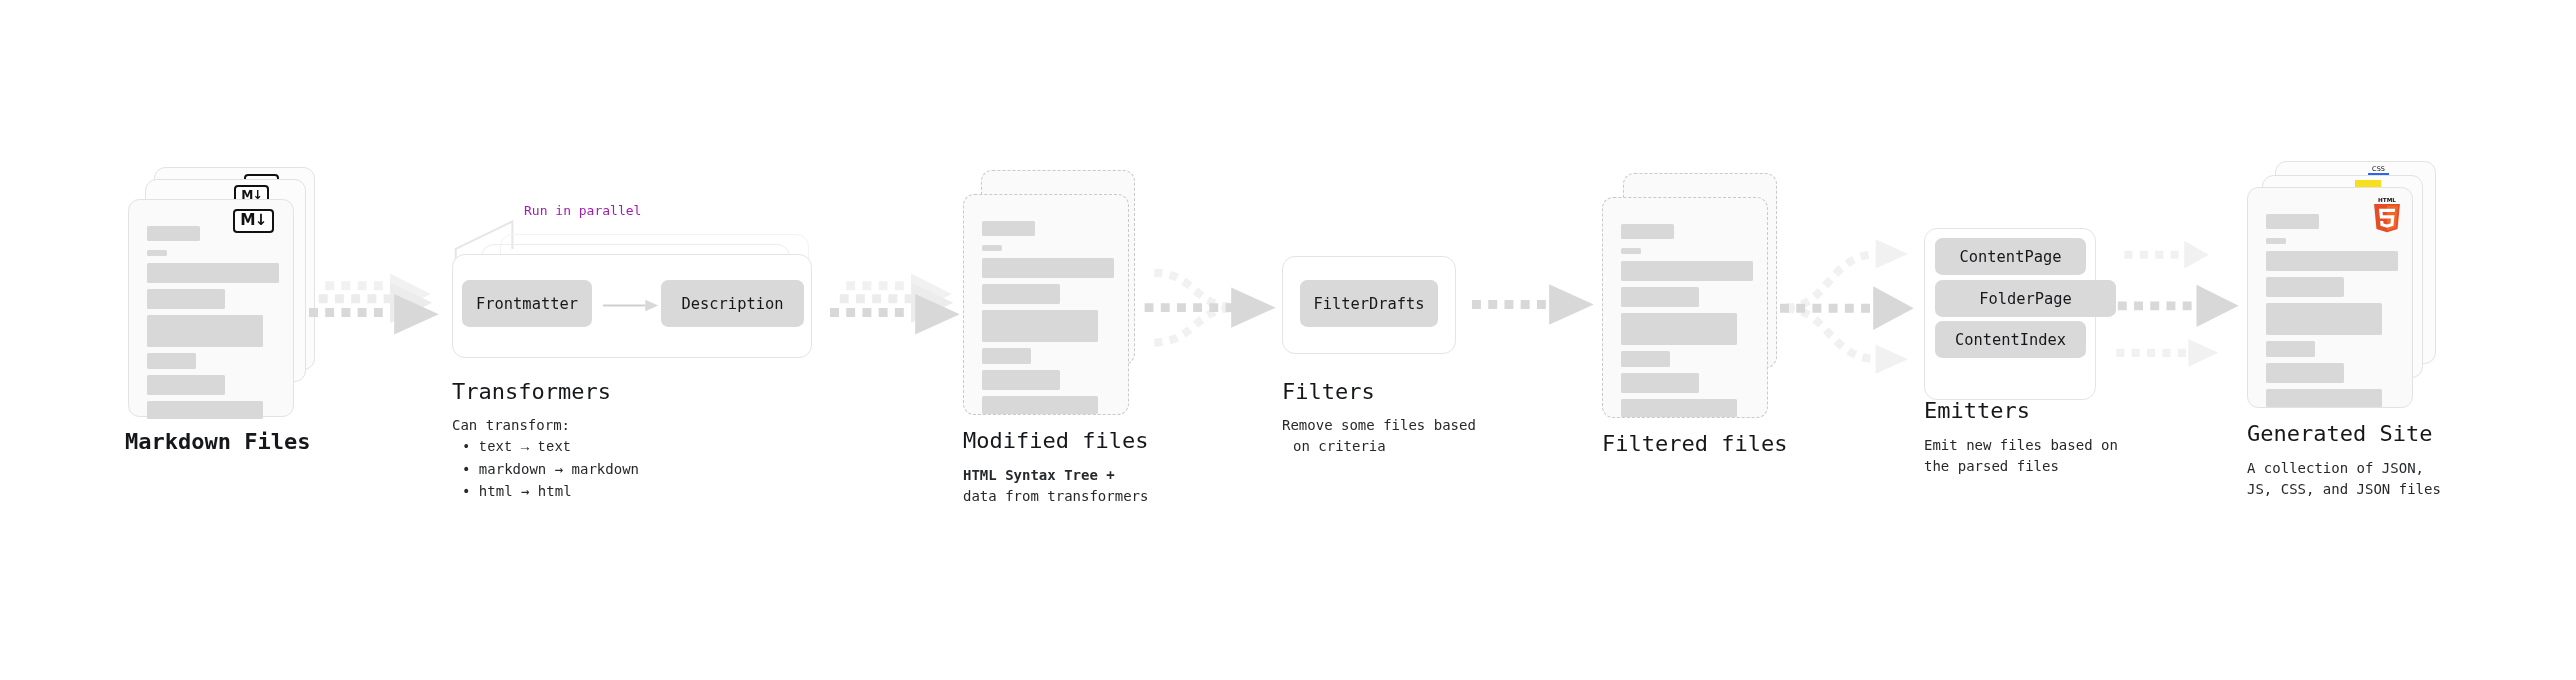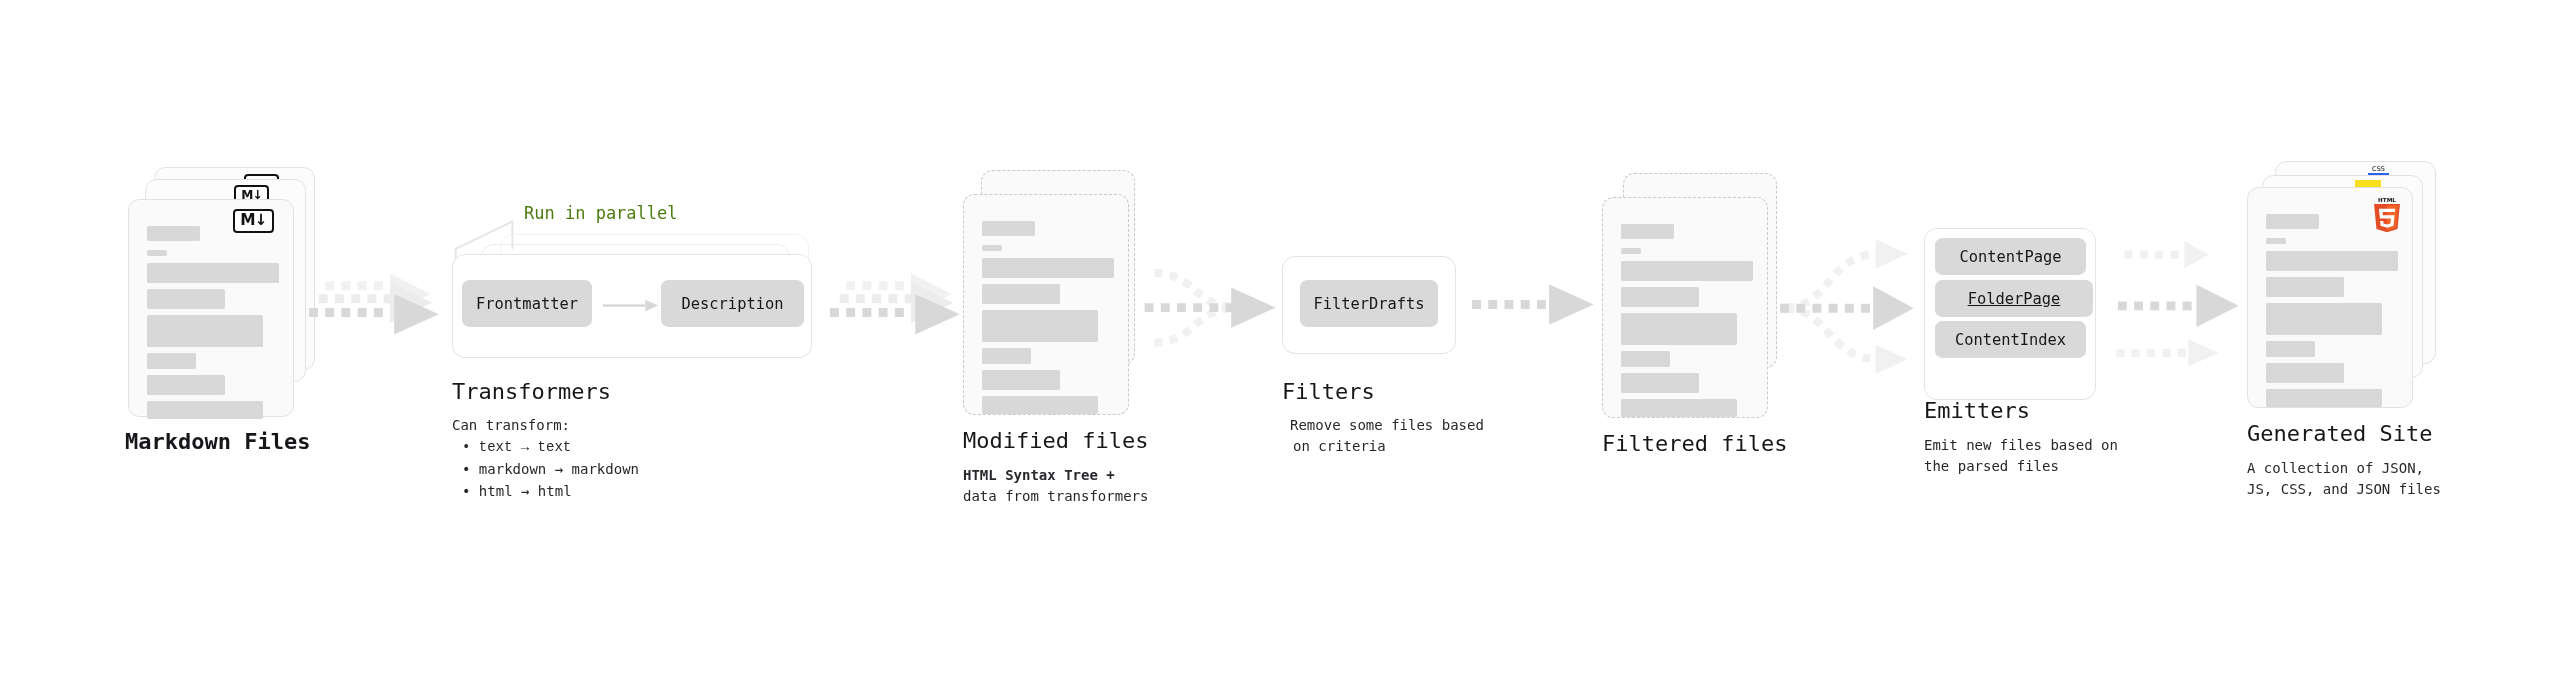--- a/index.html
+++ b/index.html
@@ -88,22 +88,22 @@
     border-radius:13px;
     background:rgba(255,255,255,0.0);
     box-sizing:border-box;
   }
   .group.g2{border-color:#ededed;}
   .group.g3{border-color:#f3f3f3;}
   .group.solid{background:#ffffff;}
 
   .runlabel{
     position:absolute;
-    font-size:17px;
-    color:#4d7c0f;
+    font-size:13px;
+    color:#a21caf;
     white-space:nowrap;
   }
 
   svg{position:absolute;overflow:visible;}
   .arr-strong{fill:#d8d8d8;}
   .arr-weak{fill:#ececec;}
   .arr-weaker{fill:#f1f1f1;}
   .ln-strong{stroke:#d8d8d8;}
   .ln-weak{stroke:#ececec;}
   .ln-weaker{stroke:#f1f1f1;}
@@ -217,21 +217,21 @@
     <path class="ln-weaker" d="M20,92 C70,92 70,50 118,50" stroke-width="10" fill="none" stroke-dasharray="10 9"></path>
     <line class="ln-strong" x1="8" y1="49" x2="122" y2="49" stroke-width="11" stroke-dasharray="11 9"></line>
     <polygon class="arr-strong" points="115,24 170,49 115,74"></polygon>
   </svg>
 
   <div>
     <div class="group solid" style="left:1282px;top:256px;width:174px;height:98px;"></div>
     <div class="pill" style="left:1300px;top:280px;width:138px;height:47px;">FilterDrafts</div>
 
     <div class="title" style="left:1282px;top:379px;">Filters</div>
-    <div class="sub" style="left:1282px;top:415px;margin-left:8px;">Remove some files based</div>
+    <div class="sub" style="left:1282px;top:415px;">Remove some files based</div>
     <div class="sub" style="left:1282px;top:436px;margin-left:11px;">on criteria</div>
   </div>
 
   <svg style="left:1472px;top:284px;width:138px;height:49px;" viewBox="0 0 170 60" width="138" height="49">
     <line class="ln-strong" x1="0" y1="25" x2="100" y2="25" stroke-width="11" stroke-dasharray="11 9"></line>
     <polygon class="arr-strong" points="95,0 150,25 95,50"></polygon>
   </svg>
 
   <div>
     <div class="doc dashed" style="left:1623px;top:173px;width:154px;height:195px;"></div>
@@ -253,21 +253,21 @@
     <path class="ln-weaker" d="M8,90 C60,90 60,152 122,152" stroke-width="10" fill="none" stroke-dasharray="10 9"></path>
     <line class="ln-strong" x1="0" y1="89" x2="122" y2="89" stroke-width="11" stroke-dasharray="11 9"></line>
     <polygon class="arr-weaker" points="118,4 158,22 118,40"></polygon>
     <polygon class="arr-strong" points="115,62 165,89 115,116"></polygon>
     <polygon class="arr-weaker" points="118,134 158,152 118,170"></polygon>
   </svg>
 
   <div>
     <div class="group solid" style="left:1924px;top:228px;width:172px;height:172px;"></div>
     <div class="pill" style="left:1935px;top:238px;width:151px;height:37px;">ContentPage</div>
-    <div class="pill" style="left:1935px;top:280px;width:158px;height:37px;text-decoration:underline;">FolderPage</div>
+    <div class="pill" style="left:1935px;top:280px;width:181px;height:37px;">FolderPage</div>
     <div class="pill" style="left:1935px;top:321px;width:151px;height:37px;">ContentIndex</div>
 
     <div class="title" style="left:1924px;top:398px;">Emitters</div>
     <div class="sub" style="left:1924px;top:435px;">Emit new files based on</div>
     <div class="sub" style="left:1924px;top:456px;">the parsed files</div>
   </div>
 
   <svg style="left:2113px;top:228px;width:154px;height:146px;" viewBox="0 0 190 180" width="154" height="146">
     <line class="ln-weaker" x1="14" y1="33" x2="96" y2="33" stroke-width="10" stroke-dasharray="10 9"></line>
     <polygon class="arr-weaker" points="88,16 118,33 88,50"></polygon>

